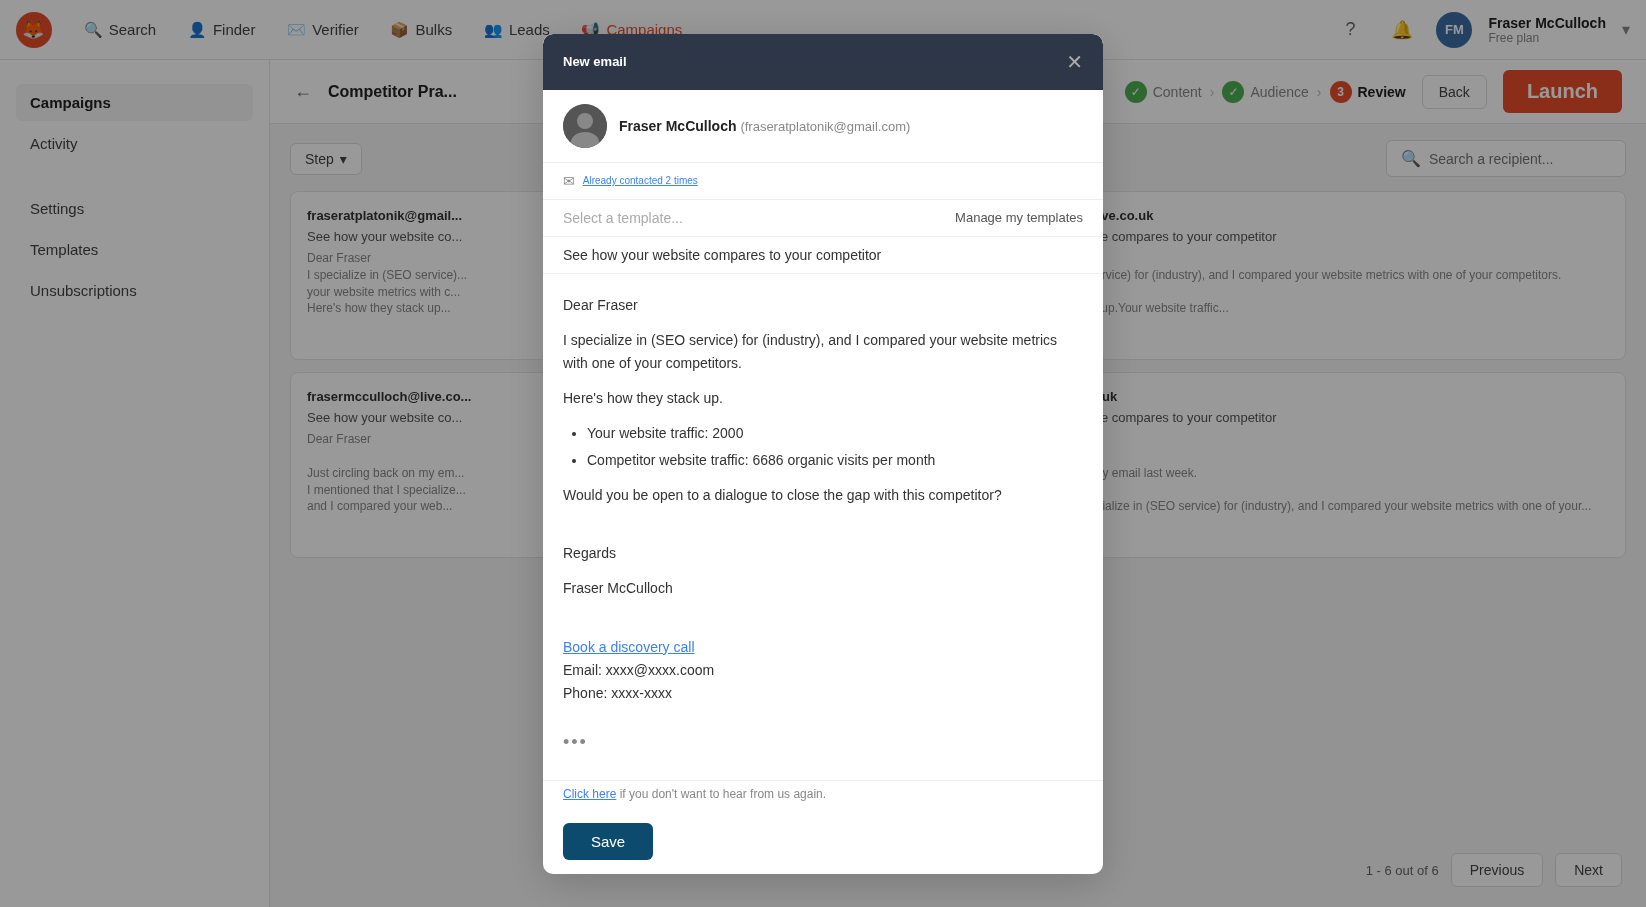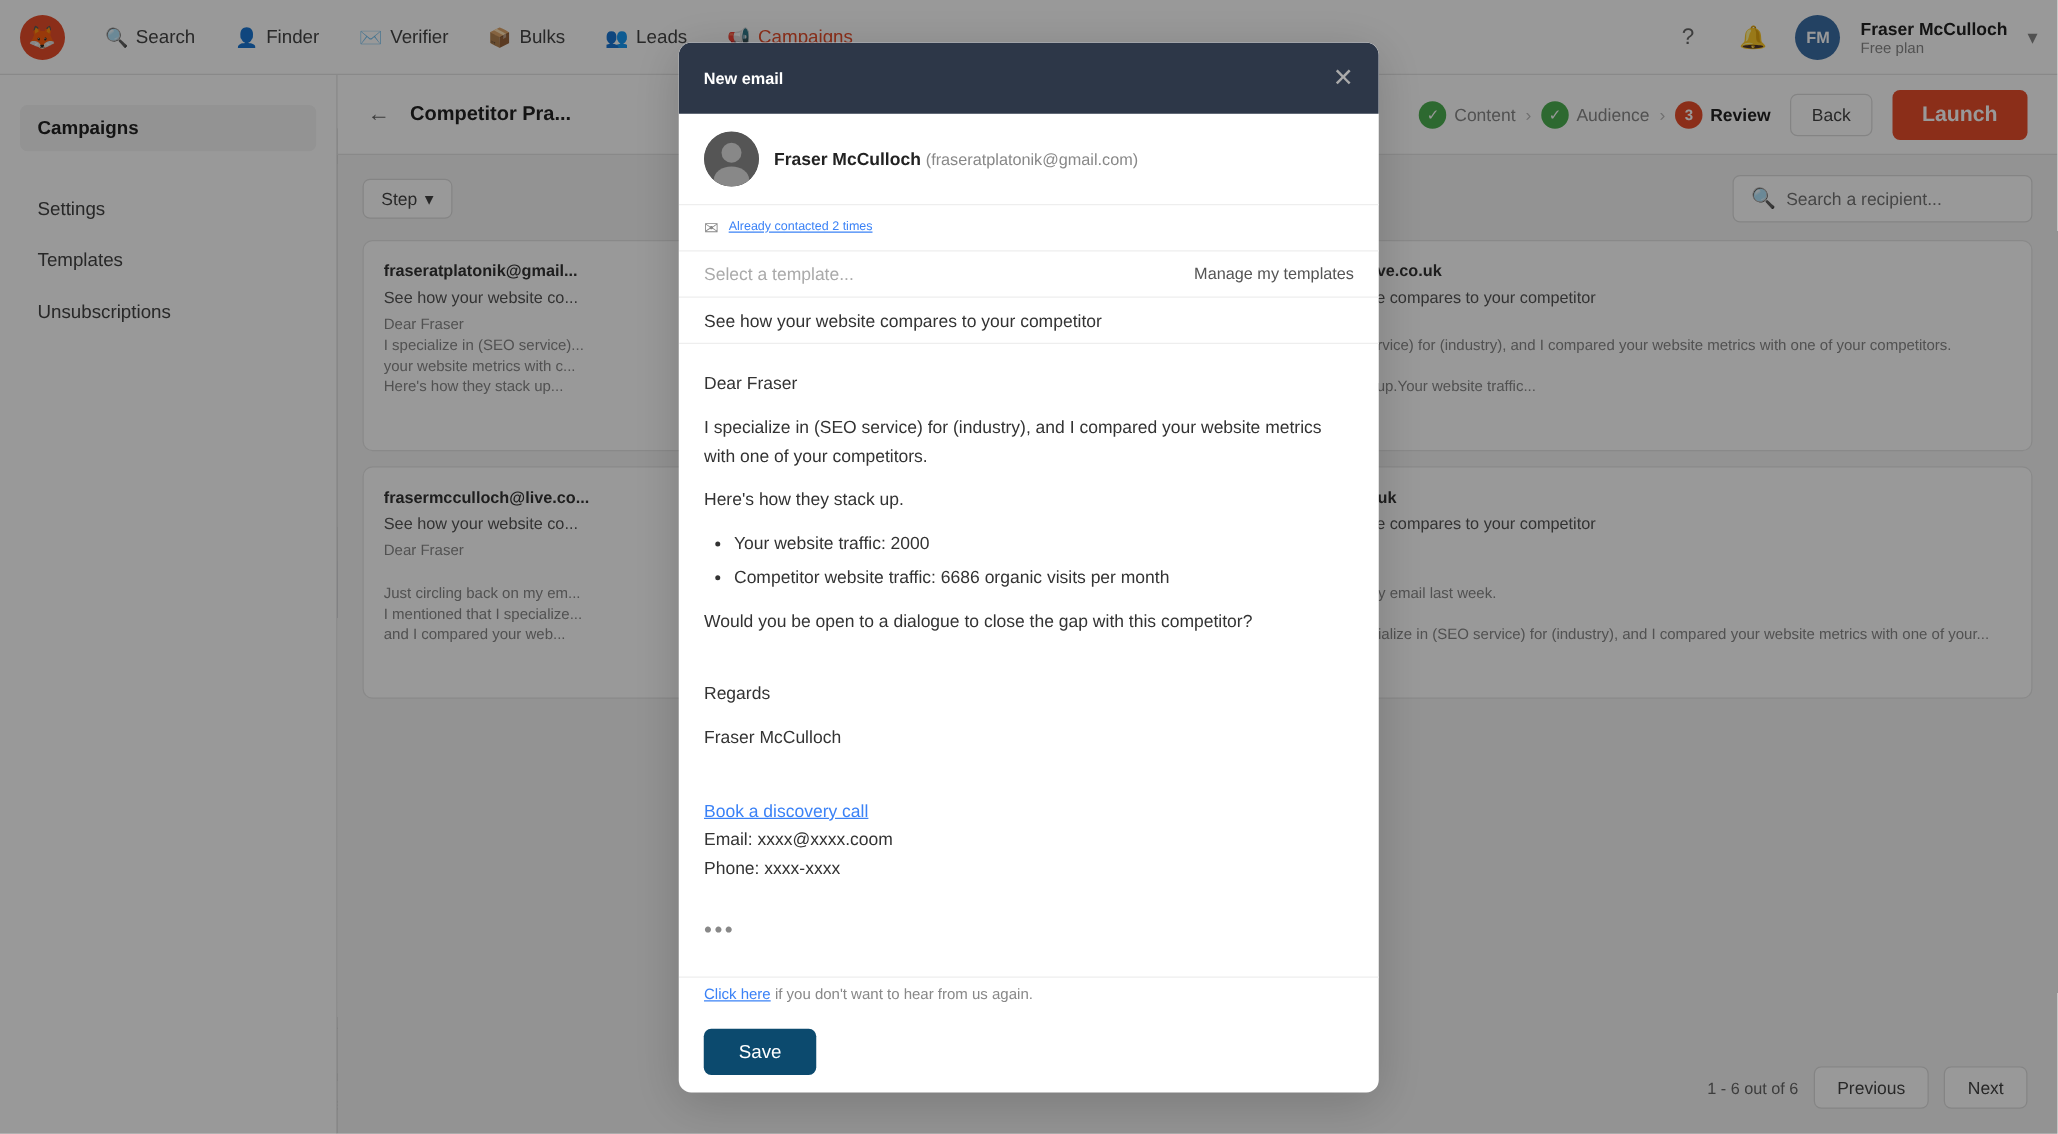--- a/index.html
+++ b/index.html
@@ -78,21 +78,21 @@
       width: 22px; height: 22px; border-radius: 50%; background: #e84d2a;
       display: flex; align-items: center; justify-content: center; color: #fff; font-size: 12px; font-weight: 700;
     }
     .step-arrow { color: #bbb; font-size: 14px; }
     .btn-back {
       background: none; border: 1px solid #ddd; border-radius: 6px;
       padding: 8px 16px; cursor: pointer; font-size: 14px; color: #444;
     }
     .btn-launch {
       background: #e84d2a; border: none; border-radius: 6px;
-      padding: 10px 24px; cursor: pointer; font-size: 17px; color: #fff; font-weight: 600;
+      padding: 10px 24px; cursor: pointer; font-size: 20px; color: #fff; font-weight: 600;
     }
     .step-dropdown {
       background: #fff; border: 1px solid #ddd; border-radius: 6px;
       padding: 7px 14px; cursor: pointer; font-size: 14px; color: #444;
       display: flex; align-items: center; gap: 6px;
     }
     .email-card {
       background: #fff; border: 1px solid #e5e5e5; border-radius: 8px;
       padding: 16px; margin: 6px; cursor: pointer;
     }
@@ -242,20 +242,23 @@
       <span class="user-name">Fraser McCulloch</span>
       <span class="user-plan">Free plan</span>
     </div>
     <span style="color:#888;cursor:pointer">▾</span>
   </div>
 </div>
 
 <div class="sidebar">
   <div class="sidebar-item active">
     <span>Campaigns</span>
+  </div>
+  <div class="sidebar-item">
+    <span>Activity</span>
   </div>
   <div style="height:24px"></div>
   <div class="sidebar-item">
     <span>Settings</span>
   </div>
   <div class="sidebar-item">
     <span>Templates</span>
   </div>
   <div class="sidebar-item">
     <span>Unsubscriptions</span>

